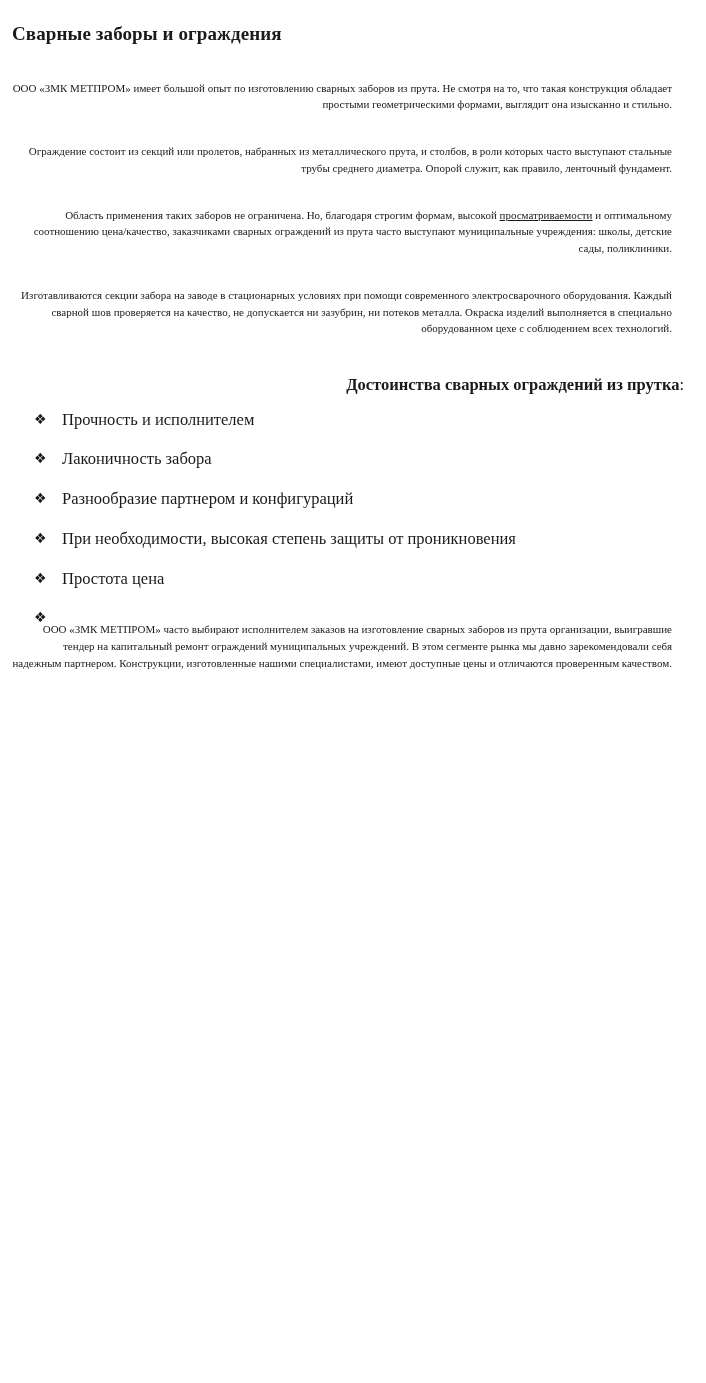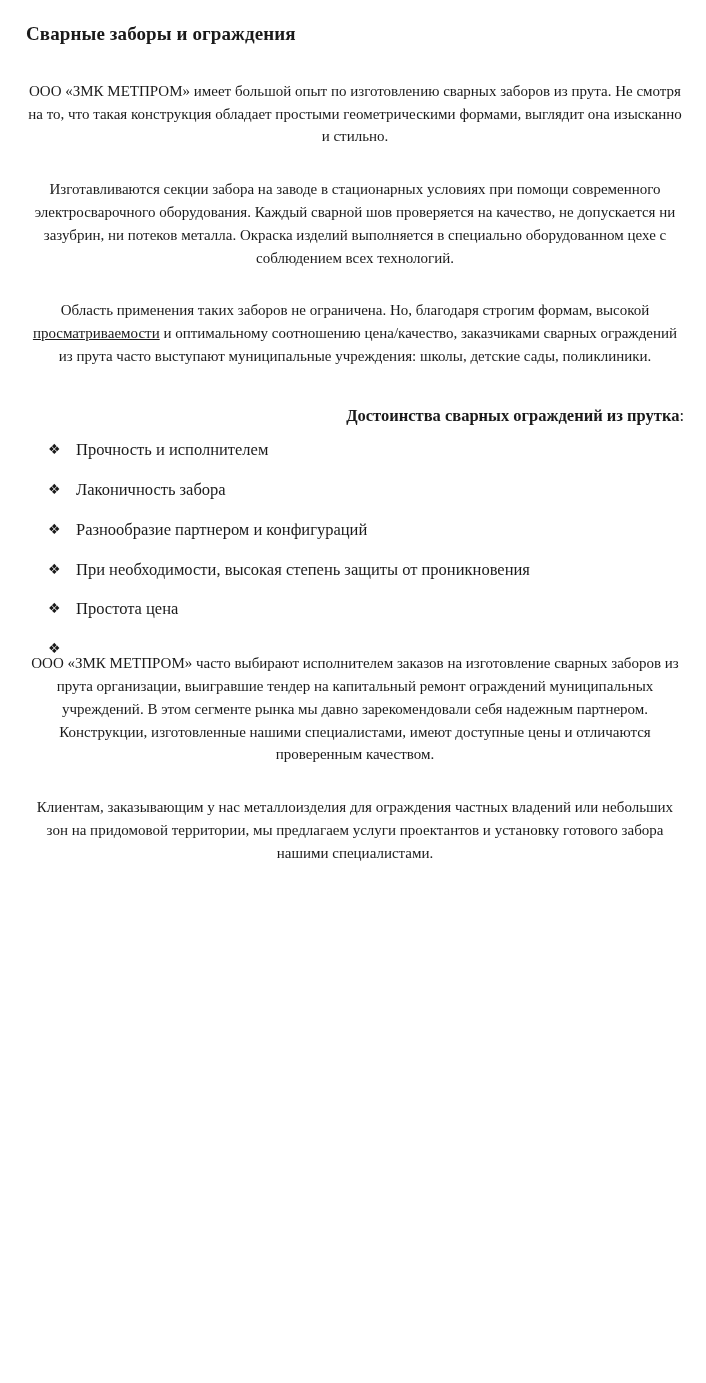--- a/index.html
+++ b/index.html
@@ -10,35 +10,35 @@
   body {
     width: 706px;
     min-height: 1383px;
     font-family: "Liberation Serif", "DejaVu Serif", serif;
     color: #1a1a1a;
   }
   .page {
     width: 706px;
     min-height: 1383px;
     box-sizing: border-box;
-    padding: 18px 22px 20px 26px;
+    padding: 18px 22px 20px 12px;
     position: relative;
   }
   .doc-title {
     font-size: 19px;
     font-weight: bold;
     line-height: 1.25;
     margin: 4px 0 34px 0;
     letter-spacing: 0.1px;
   }
   .para {
-    font-size: 15px;
+    font-size: 11px;
     line-height: 1.52;
     margin: 0 0 30px 0;
-    text-align: center;
+    text-align: right;
     max-width: 660px;
   }
   .para .underline {
     text-decoration: underline;
     text-decoration-color: #1a1a1a;
   }
   .list-heading {
     font-size: 16.5px;
     font-weight: bold;
     line-height: 1.5;
@@ -72,26 +72,27 @@
 </style>
 </head>
 <body>
 
 <div class="page">
 
   <h1 class="doc-title">Сварные заборы и ограждения</h1>
 
   <p class="para">ООО «ЗМК МЕТПРОМ» имеет большой опыт по изготовлению сварных заборов из прута. Не смотря на то, что такая конструкция обладает простыми геометрическими формами, выглядит она изысканно и стильно.</p>
 
-
-  <p class="para"> Изготавливаются секции забора на заводе в стационарных условиях при помощи современного электросварочного оборудования. Каждый сварной шов проверяется на качество, не допускается ни зазубрин, ни потеков металла. Окраска изделий выполняется в специально оборудованном цехе с соблюдением всех технологий.</p>
+  <p class="para">Ограждение состоит из секций или пролетов, набранных из металлического прута, и столбов, в роли которых часто выступают стальные трубы среднего диаметра. Опорой служит, как правило, ленточный фундамент.</p>
 
   <p class="para">
     <span>Область применения таких заборов не ограничена. Но, благодаря строгим формам, высокой </span><span class="underline">просматриваемости</span><span> и оптимальному соотношению цена/качество, заказчиками сварных ограждений из прута часто выступают муниципальные учреждения: школы, детские сады, поликлиники.</span>
   </p>
+
+  <p class="para"> Изготавливаются секции забора на заводе в стационарных условиях при помощи современного электросварочного оборудования. Каждый сварной шов проверяется на качество, не допускается ни зазубрин, ни потеков металла. Окраска изделий выполняется в специально оборудованном цехе с соблюдением всех технологий.</p>
 
 
   <div class="spacer-sm"></div>
 
   <p class="list-heading">
     <span>Достоинства сварных ограждений из прутка</span><span class="colon">:</span>
   </p>
 
   <ul class="features">
     <li>
@@ -114,15 +115,14 @@
       <span class="bullet-icon">❖</span>
       <span>Простота цена</span>
     </li>
     <li>
       <span class="bullet-icon">❖</span>
     </li>
   </ul>
 
   <p class="para">ООО «ЗМК МЕТПРОМ» часто выбирают исполнителем заказов на изготовление сварных заборов из прута организации, выигравшие тендер на капитальный ремонт ограждений муниципальных учреждений. В этом сегменте рынка мы давно зарекомендовали себя надежным партнером. Конструкции, изготовленные нашими специалистами, имеют доступные цены и отличаются проверенным качеством.</p>
 
-  <p class="para">Клиентам, заказывающим у нас металлоизделия для ограждения частных владений или небольших зон на придомовой территории, мы предлагаем услуги проектантов и установку готового забора нашими специалистами.</p>
 
 </div>
 
 </body></html>

